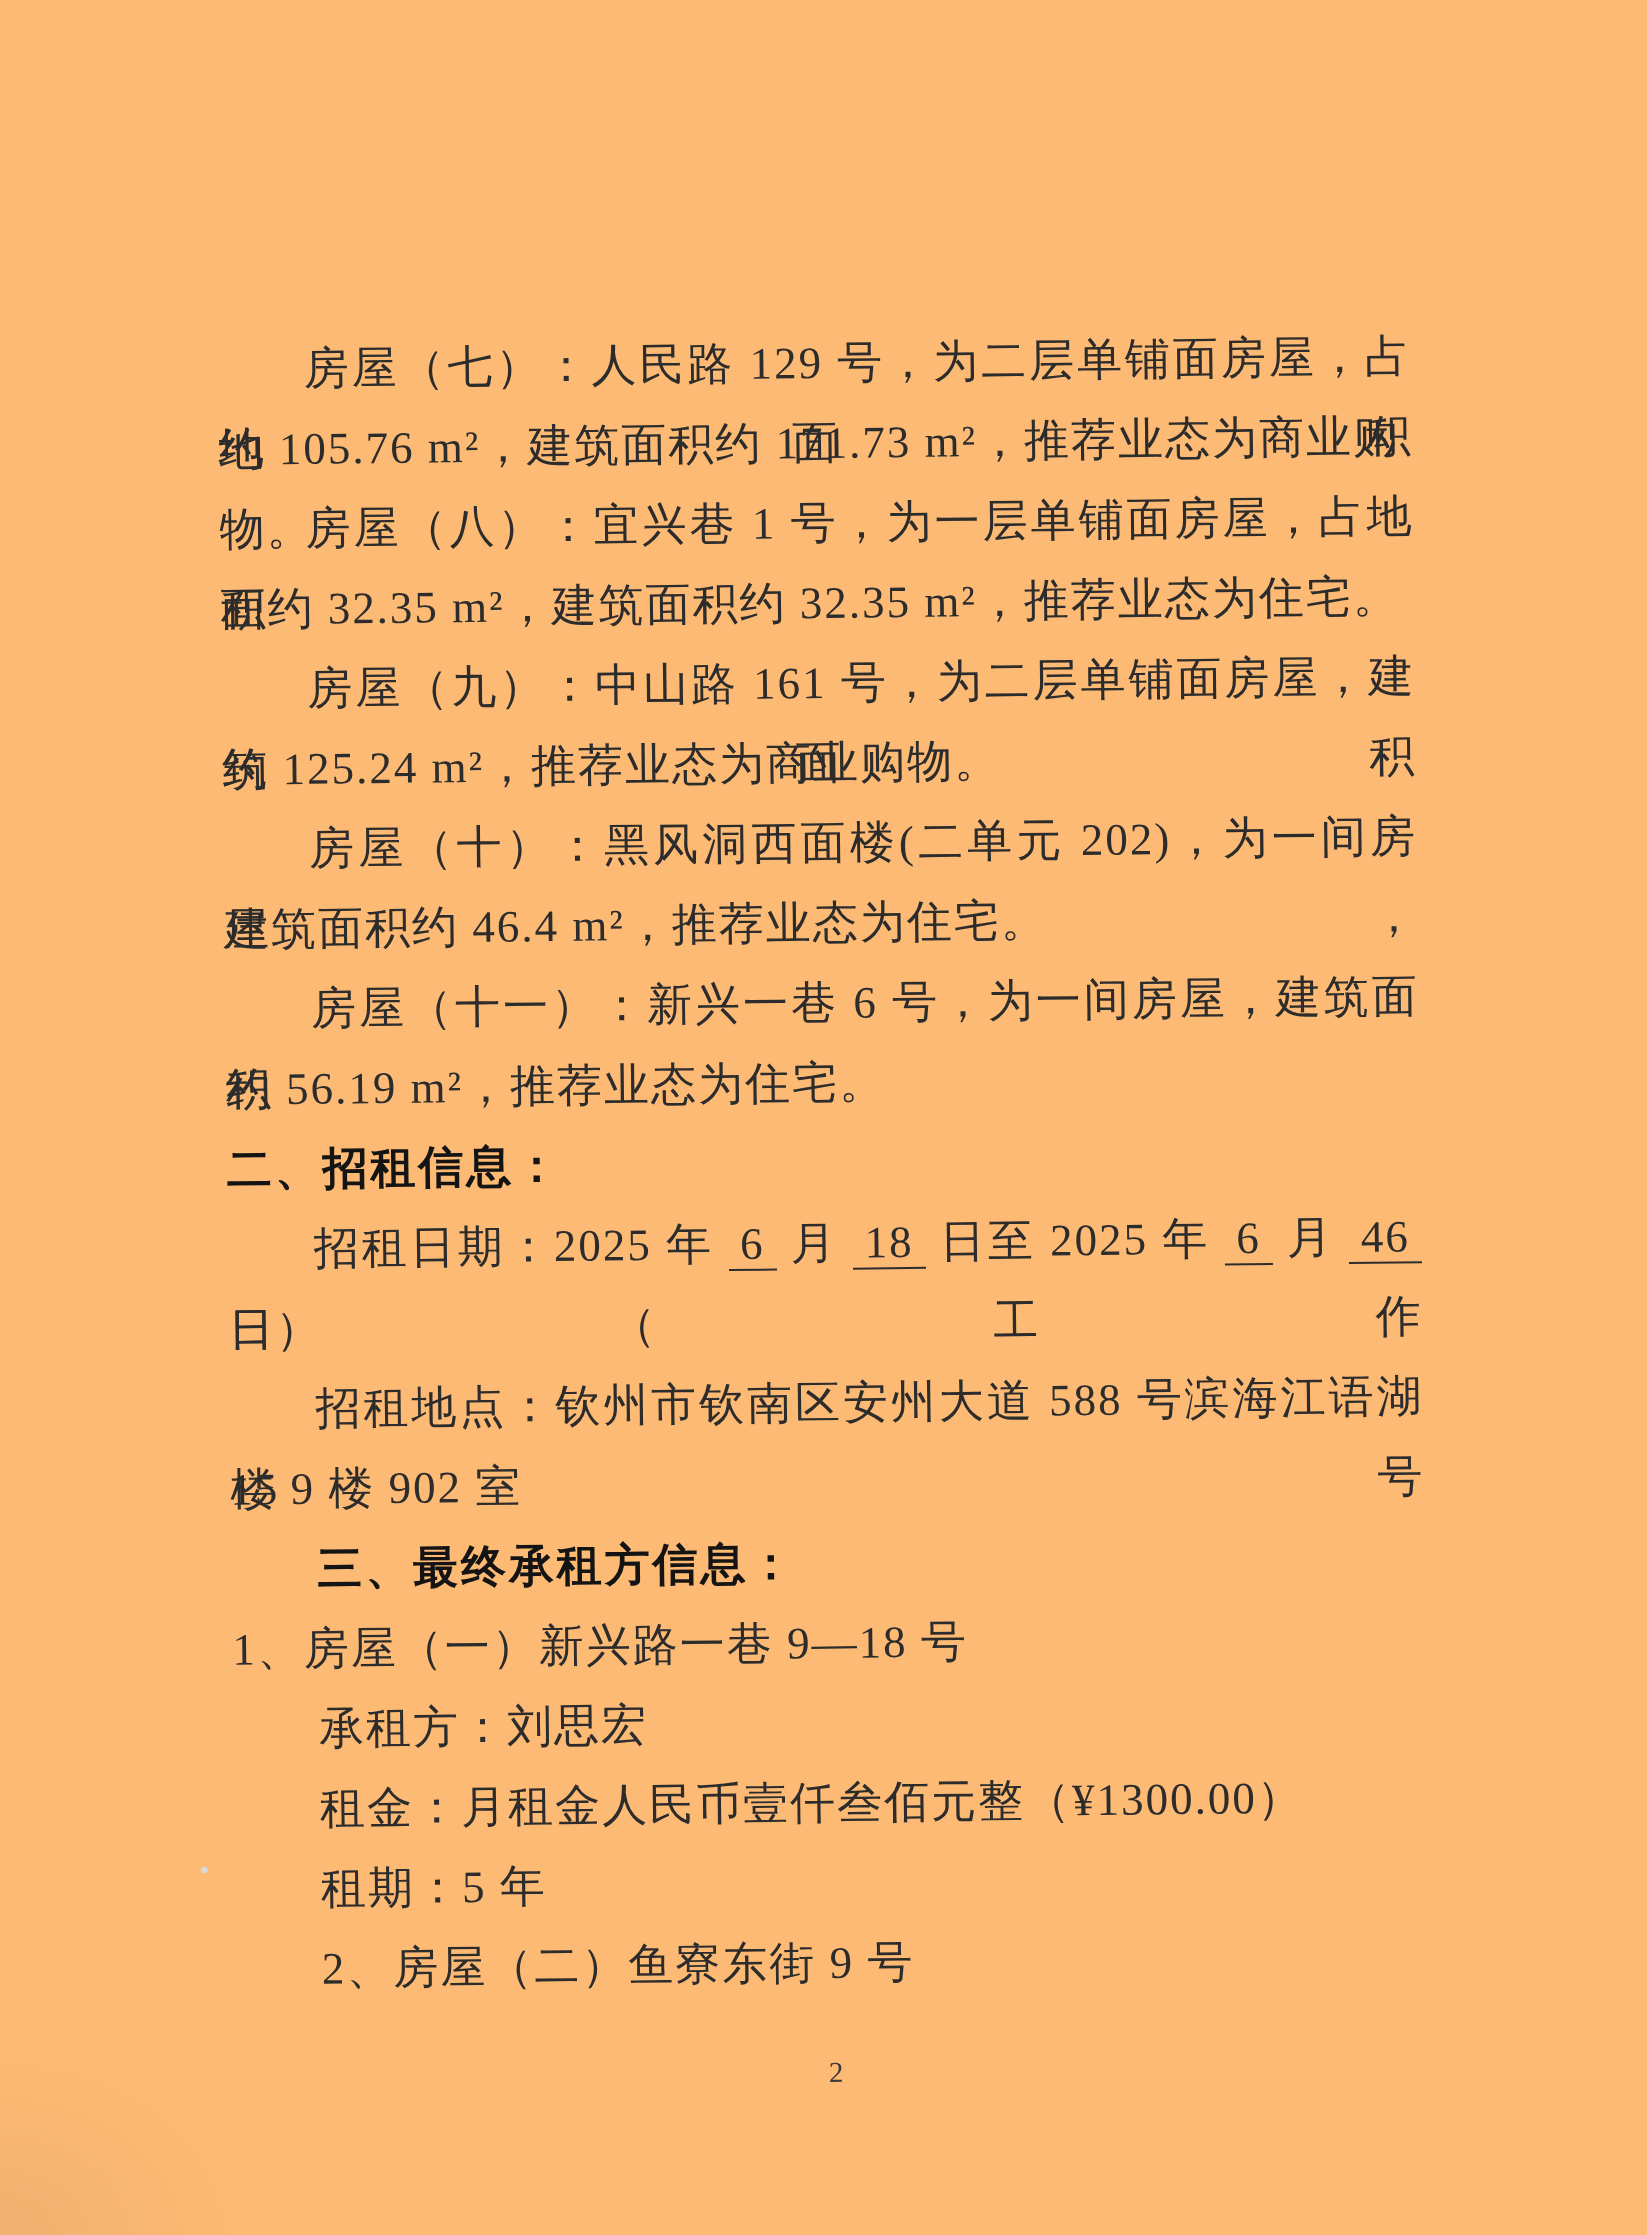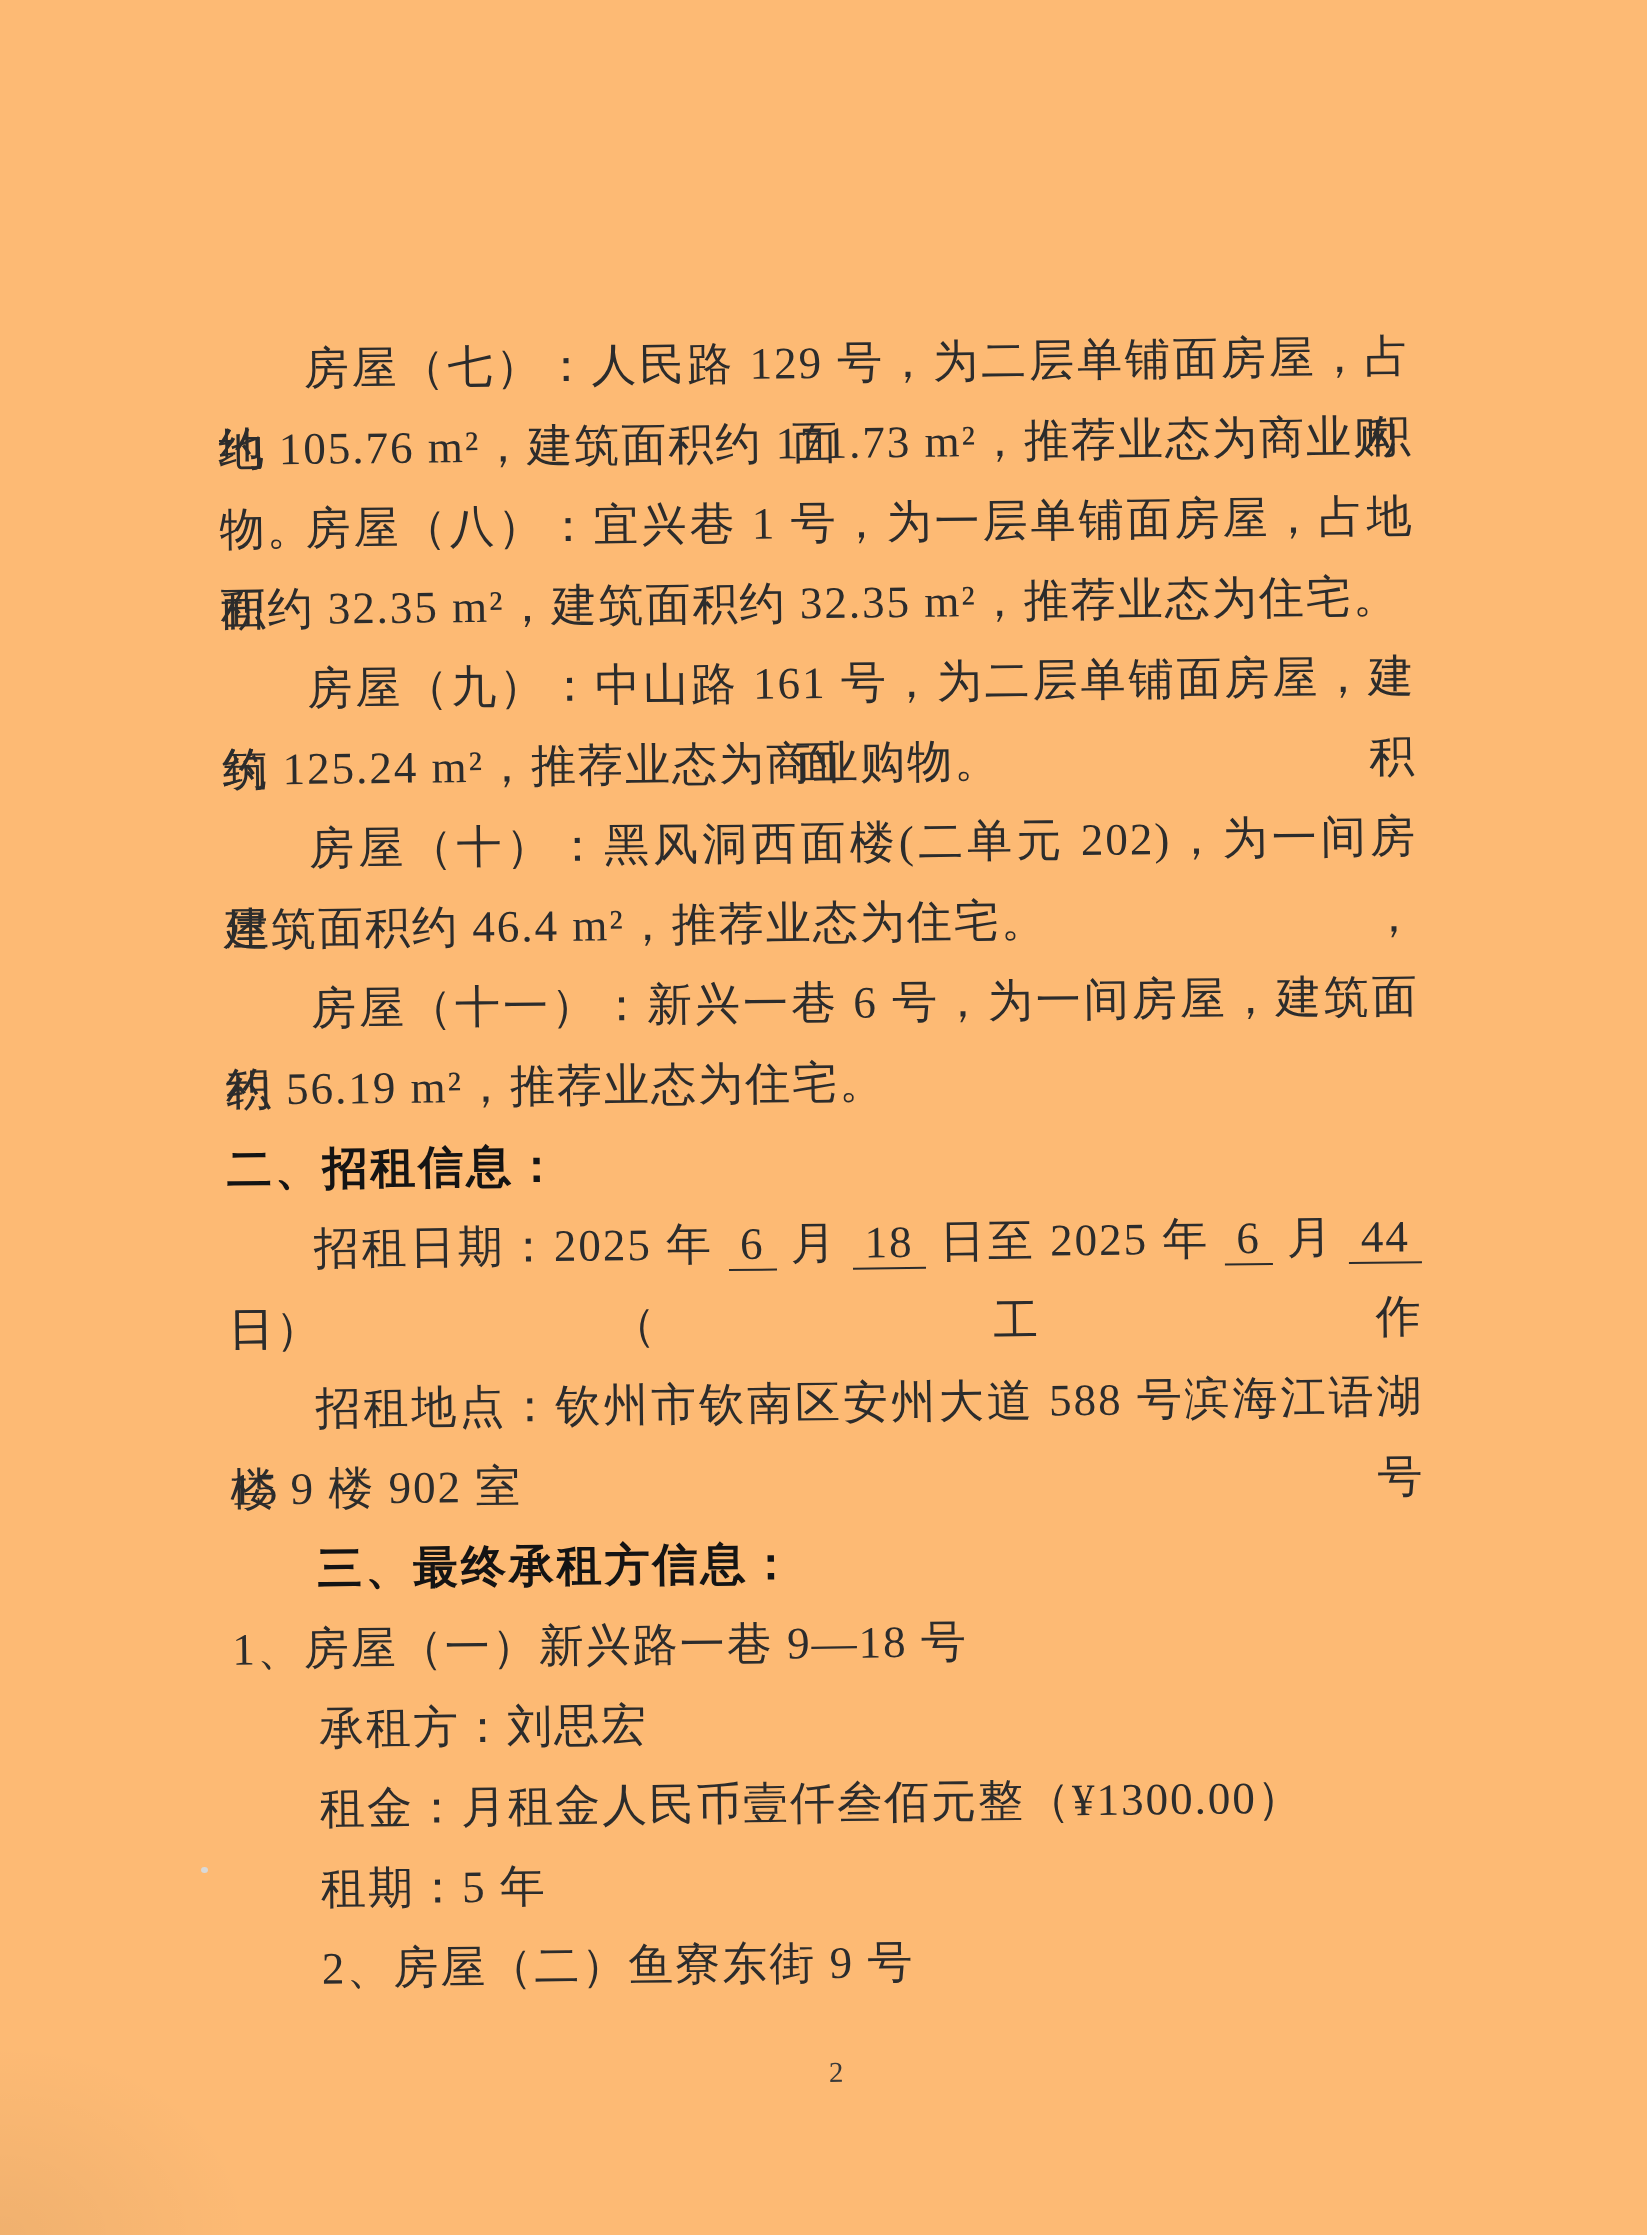--- a/index.html
+++ b/index.html
@@ -105,21 +105,21 @@
 
       <div class="line ind j">房屋（十）：黑风洞西面楼(二单元 202)，为一间房屋，</div>
       <div class="line">建筑面积约 46.4 m²，推荐业态为住宅。</div>
 
       <div class="line ind j">房屋（十一）：新兴一巷 6 号，为一间房屋，建筑面积</div>
       <div class="line">约 56.19 m²，推荐业态为住宅。</div>
 
       <div class="line head">二、招租信息：</div>
 
       <div class="line ind j">
-        <span>招租日期：2025 年 </span><span class="u">6</span><span> 月 </span><span class="u">18</span><span> 日至 2025 年 </span><span class="u">6</span><span> 月 </span><span class="u">44</span><span> 日（工作</span>
+        <span>招租日期：2025 年 </span><span class="u">6</span><span> 月 </span><span class="u">18</span><span> 日至 2025 年 </span><span class="u">6</span><span> 月 </span><span class="u">46</span><span> 日（工作</span>
       </div>
       <div class="line">日）</div>
 
       <div class="line ind j">招租地点：钦州市钦南区安州大道 588 号滨海江语湖 15 号</div>
       <div class="line">楼 9 楼 902 室</div>
 
       <div class="line ind head">三、最终承租方信息：</div>
 
       <div class="line">1、房屋（一）新兴路一巷 9—18 号</div>
       <div class="line ind">承租方：刘思宏</div>

